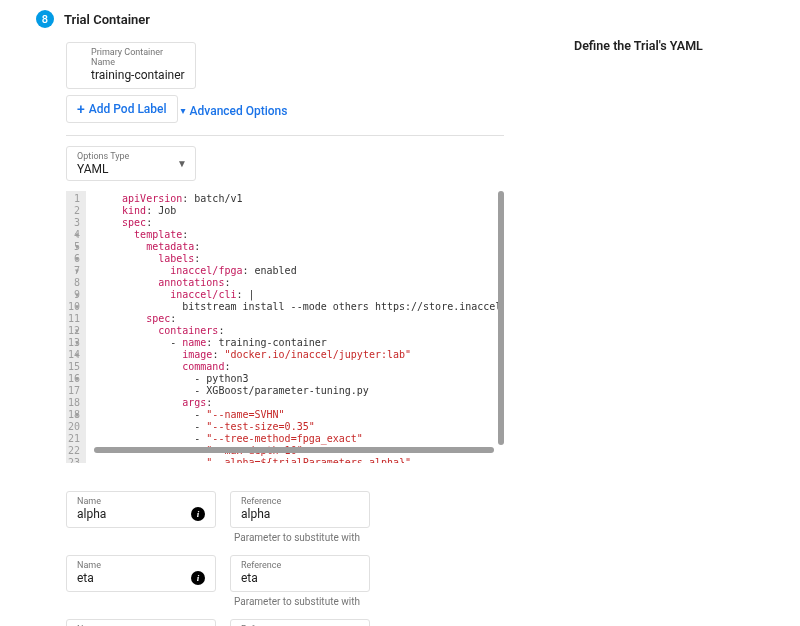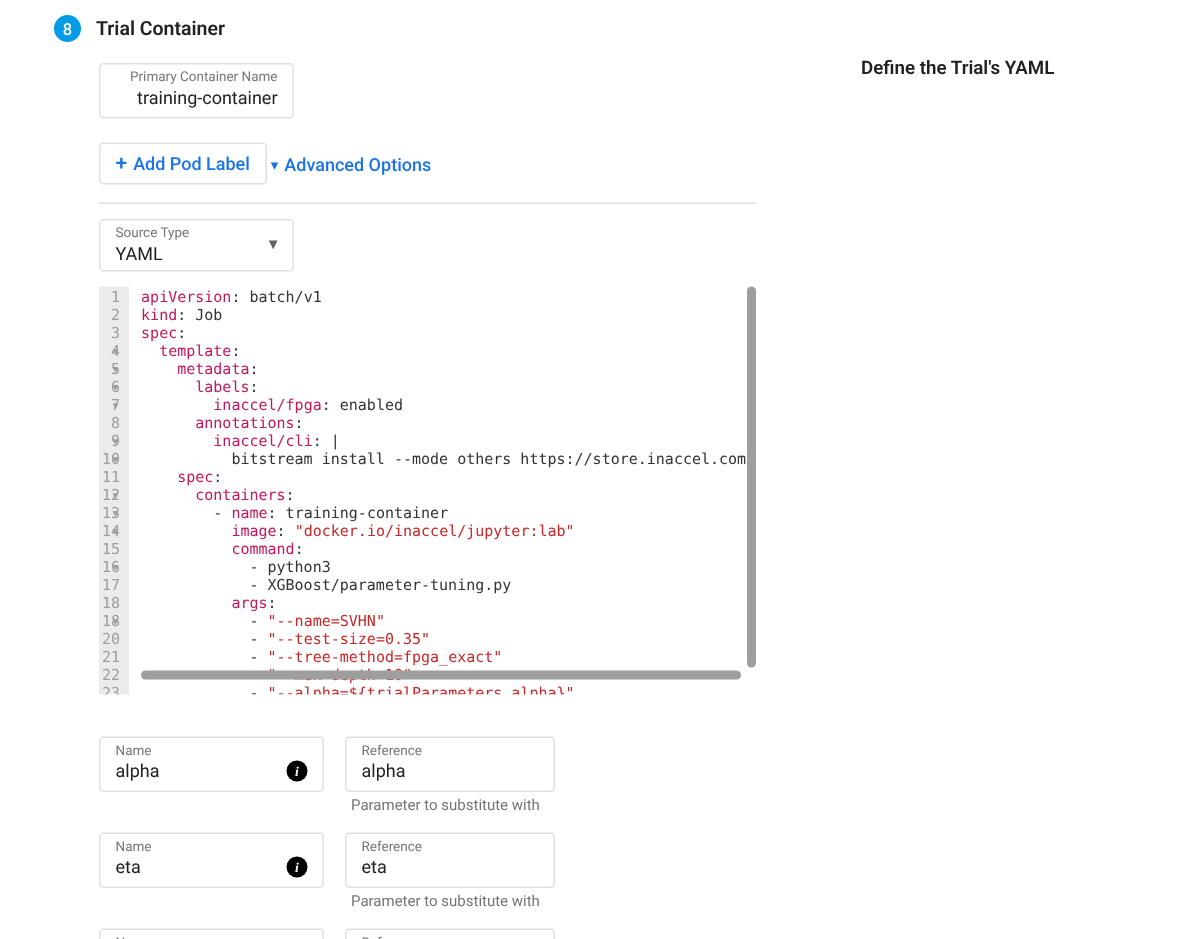--- a/index.html
+++ b/index.html
@@ -7,42 +7,42 @@
   .container { display: flex; padding: 10px 36px 0 36px; gap: 30px; }
   .left { flex: 1; min-width: 0; }
   .right { width: 230px; padding-top: 28px; }
 
   .step-header { display: flex; align-items: center; gap: 10px; margin-bottom: 14px; }
   .step-circle { width: 18px; height: 18px; border-radius: 50%; background: #039be5; color: #fff; font-size: 11px; display: flex; align-items: center; justify-content: center; font-weight: 500; }
   .step-title { font-size: 13px; font-weight: 600; color: #212121; }
 
   .content { padding-left: 30px; }
 
-  .field { border: 1px solid #e0e0e0; border-radius: 3px; padding: 4px 10px 6px 14px; width: 130px; margin-bottom: 16px; background:#fff;text-align:right; }
+  .field { border: 1px solid #e0e0e0; border-radius: 3px; padding: 4px 10px 6px 24px; width: 130px; margin-bottom: 6px; background:#fff; }
   .field-wide { width: 130px; }
   .field-label { font-size: 9px; color: #757575; }
   .field-value { font-size: 12px; color: #212121; margin-top: 1px; }
 
   .btn-outline { border: 1px solid #e0e0e0; border-radius: 3px; padding: 6px 10px; display: inline-flex; align-items: center; gap: 4px; color: #1a73e8; font-size: 12px; font-weight: 500; cursor: pointer; background: #fff; margin-bottom: 12px; }
   .btn-outline .plus { font-size: 14px; line-height: 1; }
 
   .adv-toggle { display: inline-flex; align-items: center; gap: 4px; color: #1a73e8; font-size: 12px; font-weight: 500; cursor: pointer; margin-bottom: 14px; }
   .adv-toggle .chev { font-size: 10px; }
 
   .divider { border-top: 1px solid #e0e0e0; margin: 0 0 10px 0; }
 
   .select-field { border: 1px solid #e0e0e0; border-radius: 3px; padding: 4px 8px 4px 10px; width: 130px; display: flex; justify-content: space-between; align-items: flex-end; cursor: pointer; margin-bottom: 10px; }
   .select-field .lbl-col .field-label{margin-bottom:1px;}
   .select-field .drop { color:#616161; font-size:10px; align-self:center;}
 
   .editor-wrap { position: relative; }
   .editor { display: flex; background: #fff; border: none; font-family: ui-monospace, Menlo, Consolas, monospace; font-size: 10px; line-height: 12px; height: 272px; overflow: hidden; }
   .gutter { background: #ebebeb; color: #9e9e9e; text-align: right; padding: 2px 6px 2px 2px; user-select: none; }
   .gutter .ln { height: 12px; }
-  .code { padding: 2px 6px 2px 8px; white-space: pre; color: #333; }
+  .code { padding: 2px 6px 2px 8px; white-space: pre; color: #333; margin-left: 28px; }
   .k-key { color: #c2185b; }
   .k-str { color: #c62828; }
   .k-plain { color: #333; }
   .vscroll { position: absolute; right: 0; top: 0; bottom: 18px; width: 6px; background: #9e9e9e; border-radius: 3px; }
   .hscroll { position: absolute; left: 28px; right: 10px; bottom: 10px; height: 6px; background: #9e9e9e; border-radius: 3px; }
 
   .params { margin-top: 28px; padding-left: 30px; display:flex; flex-direction:column; gap: 6px; }
   .param-row { display: flex; gap: 14px; align-items: flex-start; }
   .pcol { display:flex; flex-direction:column; }
   .pfield { border: 1px solid #e0e0e0; border-radius: 3px; padding: 4px 10px 6px 10px; width: 150px; background:#fff; display:flex; justify-content:space-between; align-items:flex-end; }
@@ -77,21 +77,21 @@
 
       <div class="adv-toggle">
         <span class="chev">▾</span>
         <span>Advanced Options</span>
       </div>
 
       <div class="divider"></div>
 
       <div class="select-field">
         <div class="lbl-col">
-          <div class="field-label">Source Type</div>
+          <div class="field-label">Options Type</div>
           <div class="field-value">YAML</div>
         </div>
         <span class="drop">▼</span>
       </div>
 
       <div class="editor-wrap">
         <div class="editor">
           <div class="gutter" id="gutter">
               <div class="ln">1  </div>
               <div class="ln">2  </div>

